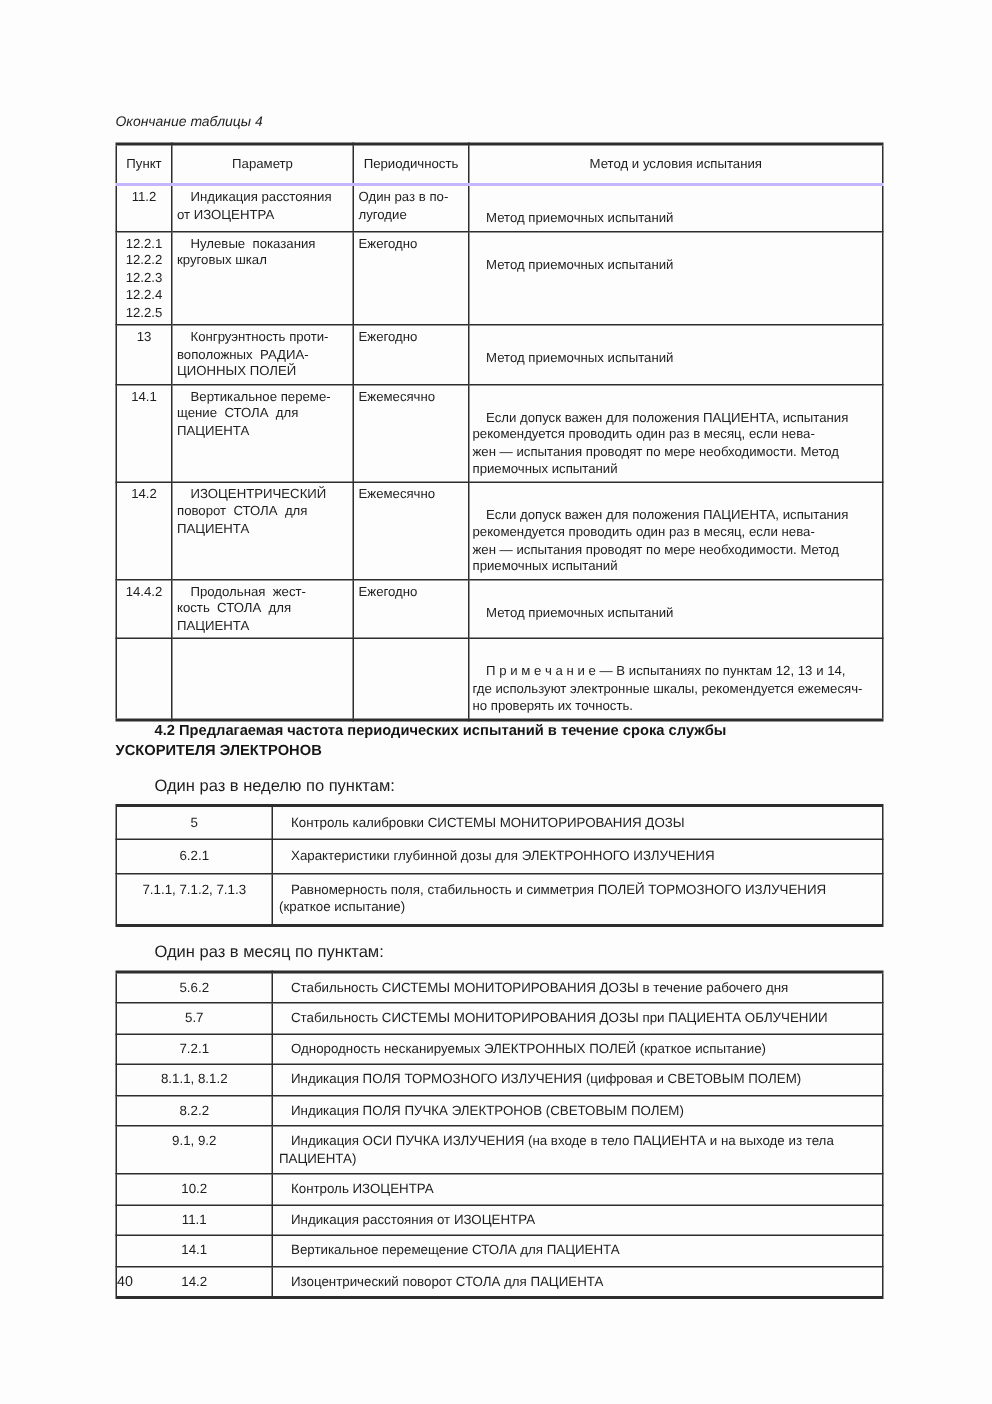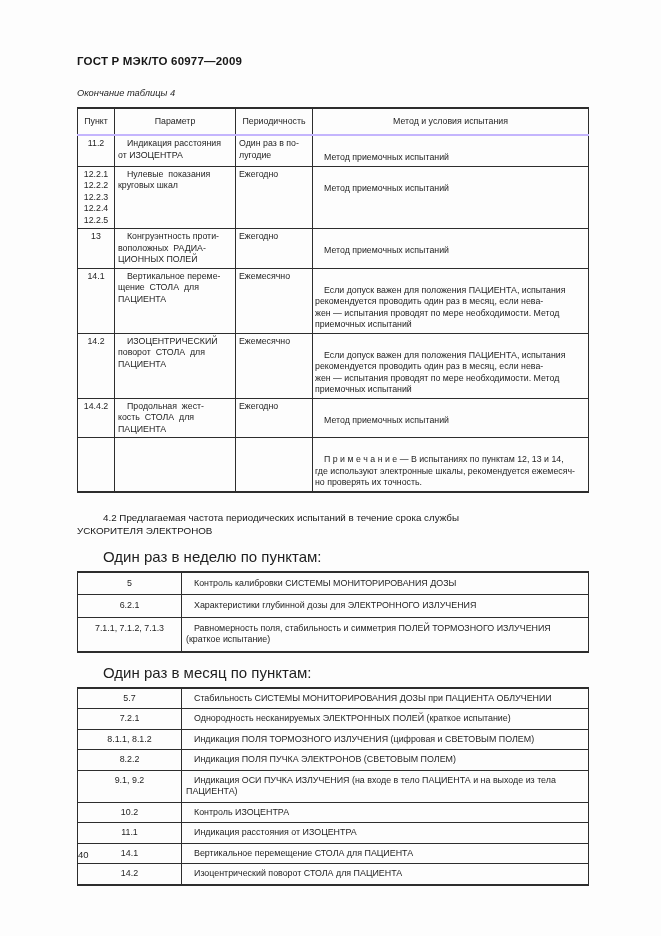--- a/index.html
+++ b/index.html
@@ -48,32 +48,31 @@
     padding: 2px;
     border-bottom: 2px solid #c4b5fd;
   }
   .c-item   { text-align: center; white-space: pre-line; padding: 2px 1px; }
   .c-param  { white-space: pre-wrap; padding: 2px 2px 2px 3px; text-indent: 9px; }
   .c-period { white-space: pre-wrap; padding: 2px 2px 2px 3px; }
   .c-method { white-space: pre-wrap; padding: 16px 2px 2px 2px; text-indent: 9px; }
 
   
   .section-heading {
-    margin-top: 18px;
-    font-weight: normal;
+    font-weight: bold;
     font-size: 9.8px;
     line-height: 13px;
     white-space: pre-line;
     text-indent: 26px;
     color: #161616;
   }
   .list-label {
     margin-top: 11px;
     margin-left: 26px;
-    font-size: 15px;
+    font-size: 11px;
   }
 
   
   .list-table {
     width: 511px;
     margin-top: 6px;
     font-size: 8.9px;
     line-height: 11.5px;
     border-top: 2px solid #2d2d2d;
     border-bottom: 2px solid #2d2d2d;
@@ -92,21 +91,20 @@
     left: 78px; top: 849px;
     font-size: 9.5px;
   }
 </style>
 </head>
 <body>
 
 <div class="page">
   <div class="content">
 
-    <div class="doc-header">ГОСТ Р МЭК/ТО 60977—2009</div>
 
     <div class="table-caption">Окончание таблицы 4</div>
 
     <table class="main-table">
       <colgroup>
         <col style="width:37px">
           <col style="width:121px">
           <col style="width:77px">
           <col style="width:276px">
       </colgroup>
@@ -216,20 +214,24 @@
 
     <div class="list-label">Один раз в месяц по пунктам:</div>
 
     <table class="list-table monthly-table">
       <colgroup>
           <col style="width:104px">
           <col style="width:407px">
         </colgroup>
       <tbody>
         <tr>
+          <td class="l-item">5.6.2</td>
+          <td class="l-desc">Стабильность СИСТЕМЫ МОНИТОРИРОВАНИЯ ДОЗЫ в течение рабочего дня</td>
+        </tr>
+        <tr>
           <td class="l-item">5.7</td>
           <td class="l-desc">Стабильность СИСТЕМЫ МОНИТОРИРОВАНИЯ ДОЗЫ при ПАЦИЕНТА ОБЛУЧЕНИИ</td>
         </tr>
         <tr>
           <td class="l-item">7.2.1</td>
           <td class="l-desc">Однородность несканируемых ЭЛЕКТРОННЫХ ПОЛЕЙ (краткое испытание)</td>
         </tr>
         <tr>
           <td class="l-item">8.1.1, 8.1.2</td>
           <td class="l-desc">Индикация ПОЛЯ ТОРМОЗНОГО ИЗЛУЧЕНИЯ (цифровая и СВЕТОВЫМ ПОЛЕМ)</td>

